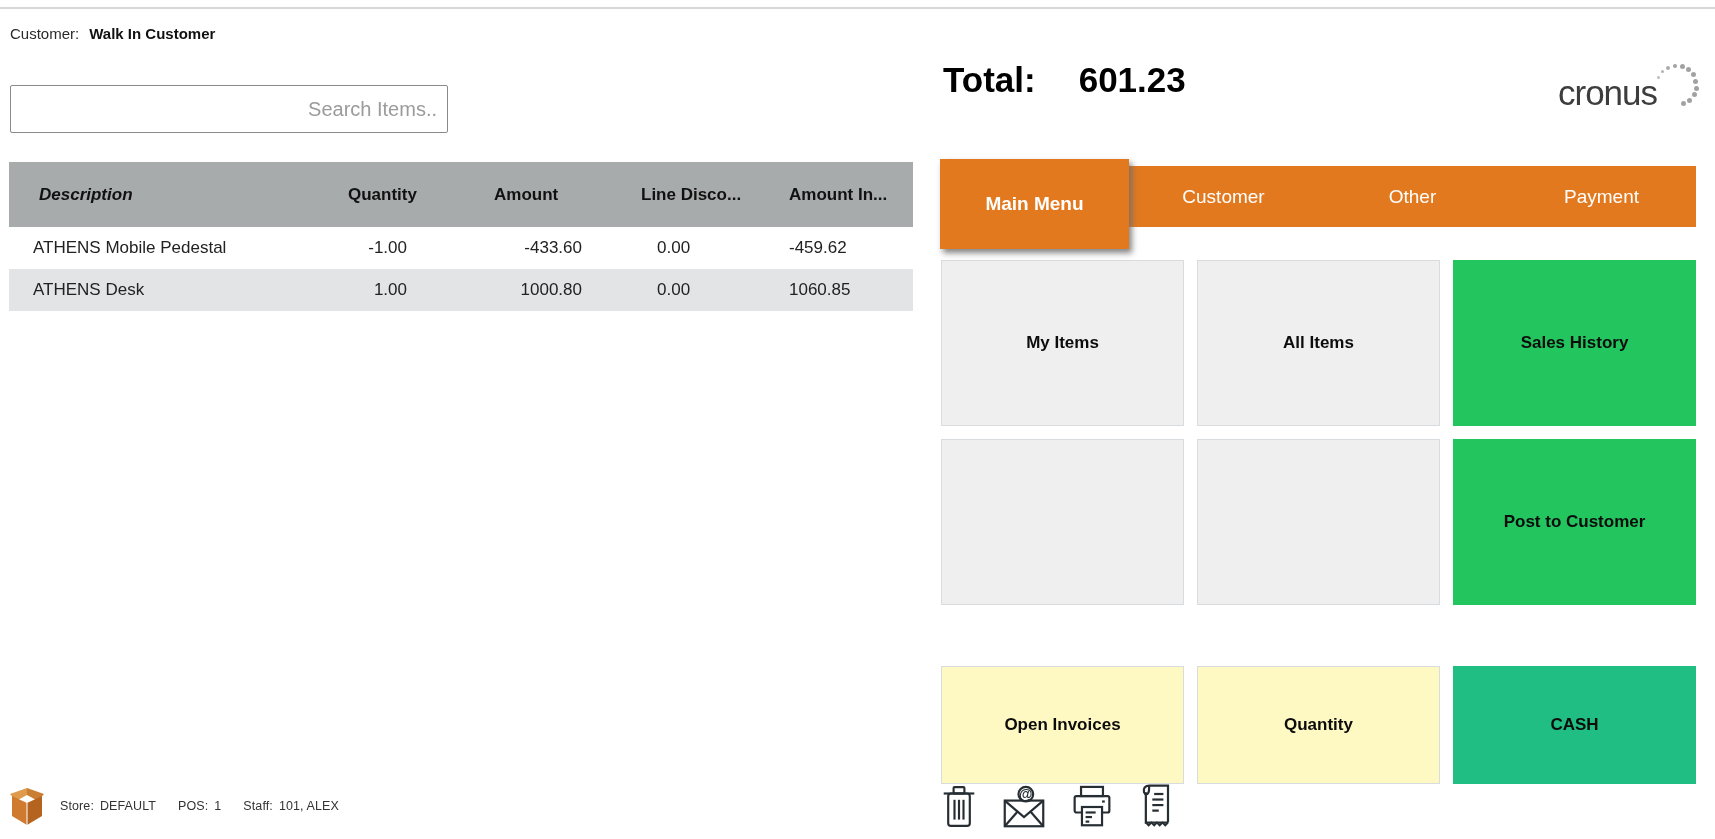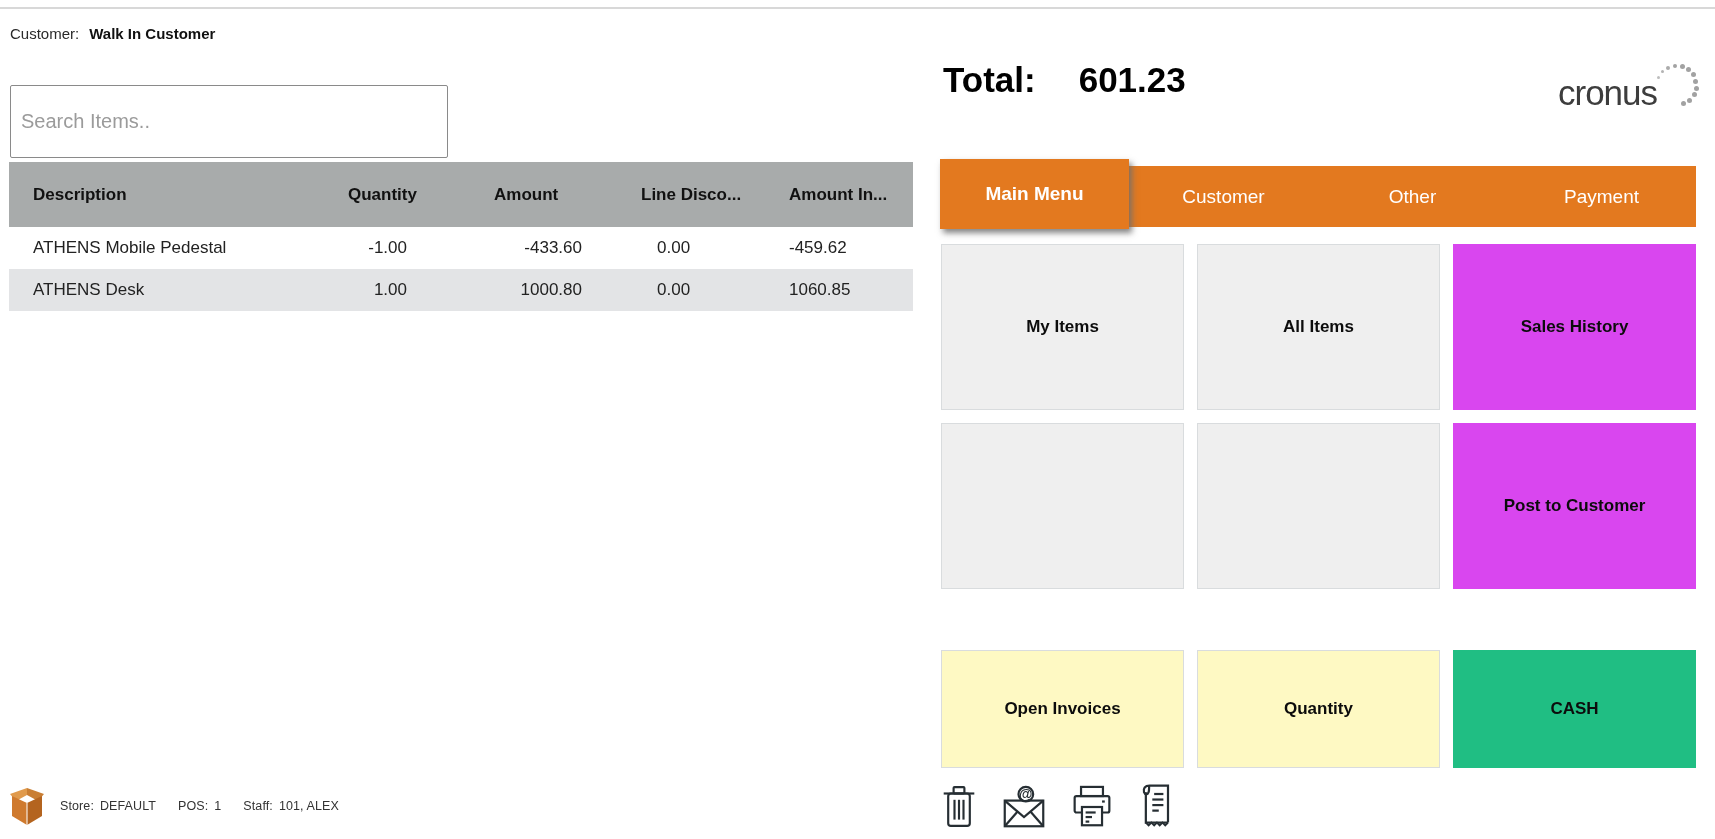--- a/index.html
+++ b/index.html
@@ -5,35 +5,35 @@
   * { margin:0; padding:0; box-sizing:border-box; }
   html,body { width:1715px; height:839px; background:#ffffff; overflow:hidden;
               font-family:"Liberation Sans", sans-serif; color:#1c1c1c; }
 
   .topline { position:absolute; left:0; top:7px; width:1715px; height:2px; background:#d8d8d8; }
 
   
   .customer-line { position:absolute; left:10px; top:25px; font-size:15px; color:#2a2a2a; }
   .customer-line .cust-val { font-weight:bold; margin-left:10px; color:#111; }
 
-  .search-box { position:absolute; left:10px; top:85px; width:438px; height:73px;
+  .search-box { position:absolute; left:10px; top:85px; width:438px; height:48px;
                 border:1px solid #8a8a8a; border-radius:2px; font-size:20px; padding:0 10px;
-                font-family:"Liberation Sans", sans-serif; color:#333; outline:none; }
+                font-family:"Liberation Sans", sans-serif; color:#333; outline:none;text-align:right; }
   .search-box::placeholder { color:#9b9b9b; }
 
   table.items { position:absolute; left:9px; top:162px; width:904px;
                 border-collapse:collapse; table-layout:fixed; font-size:17px; }
   table.items col:nth-child(1){ width:339px; }
   table.items col:nth-child(2){ width:81px; }
   table.items col:nth-child(3){ width:153px; }
   table.items col:nth-child(4){ width:207px; }
   table.items col:nth-child(5){ width:124px; }
   table.items thead th { background:#a8abab; height:65px; font-weight:bold; text-align:left;
                          vertical-align:middle; color:#111; overflow:hidden; white-space:nowrap; }
-  table.items th:nth-child(1){ padding-left:24px; }
+  table.items th:nth-child(1){ padding-left:30px;font-style:italic; }
   table.items th:nth-child(3){ padding-left:65px; }
   table.items th:nth-child(4){ padding-left:59px; }
   table.items tbody td { height:42px; vertical-align:middle; color:#222; white-space:nowrap; }
   table.items tbody tr:nth-child(even) td { background:#e3e4e6; }
   table.items td:nth-child(1){ padding-left:24px; }
   table.items td:nth-child(2){ text-align:right; padding-right:22px; }
   table.items td:nth-child(3){ text-align:right; }
   table.items td:nth-child(4){ padding-left:75px; }
 
   
@@ -61,31 +61,31 @@
   .dots i:nth-child(8){ left:41px; top:19px; }
   .dots i:nth-child(9){ left:42px; top:26px; }
   .dots i:nth-child(10){ left:40px; top:32px; }
   .dots i:nth-child(11){ left:35px; top:38px; }
   .dots i:nth-child(12){ left:29px; top:41px; }
 
   .tab-bar { position:absolute; left:940px; top:166px; width:756px; height:61px;
              background:#e3791f; display:flex; }
   .tab { width:189px; display:flex; align-items:center; justify-content:center;
          color:#ffffff; font-size:19px; cursor:default; }
-  .tab.active { font-weight:bold; background:#e3791f; margin-top:-7px; height:70px;
+  .tab.active { font-weight:bold; background:#e3791f; margin-top:-7px; height:90px;
                 box-shadow:3px 4px 6px rgba(110,110,110,0.85); position:relative; z-index:2; }
 
-  .menu-grid { position:absolute; left:941px; top:244px; width:755px; height:524px;
+  .menu-grid { position:absolute; left:941px; top:260px; width:755px; height:524px;
                display:grid; grid-template-columns:1fr 1fr 1fr; grid-template-rows:1fr 1fr 1fr;
                gap:13px; }
   .menu-cell { display:flex; align-items:center; justify-content:center;
                font-size:17px; font-weight:bold; color:#0c0c0c; text-align:center; }
   .menu-cell.light  { background:#efefef; border:1px solid #d9dcde; }
   .menu-cell.light2 { background:#fef9c3; border:1px solid #d9dcde;margin-top:48px; }
-  .menu-cell.teal   { background:#d946ef; }
+  .menu-cell.teal   { background:#22c55e; }
   .menu-cell.green  { background:#20be83;margin-top:48px; }
 
   .action-row { position:absolute; left:941px; top:782px; display:flex; align-items:flex-end; gap:25px; }
   .action-btn { background:none; border:none; padding:0; cursor:pointer; color:#262e33; }
   .action-btn svg { display:block; }
 </style>
 </head>
 <body>
 
 <div class="topline"></div>

